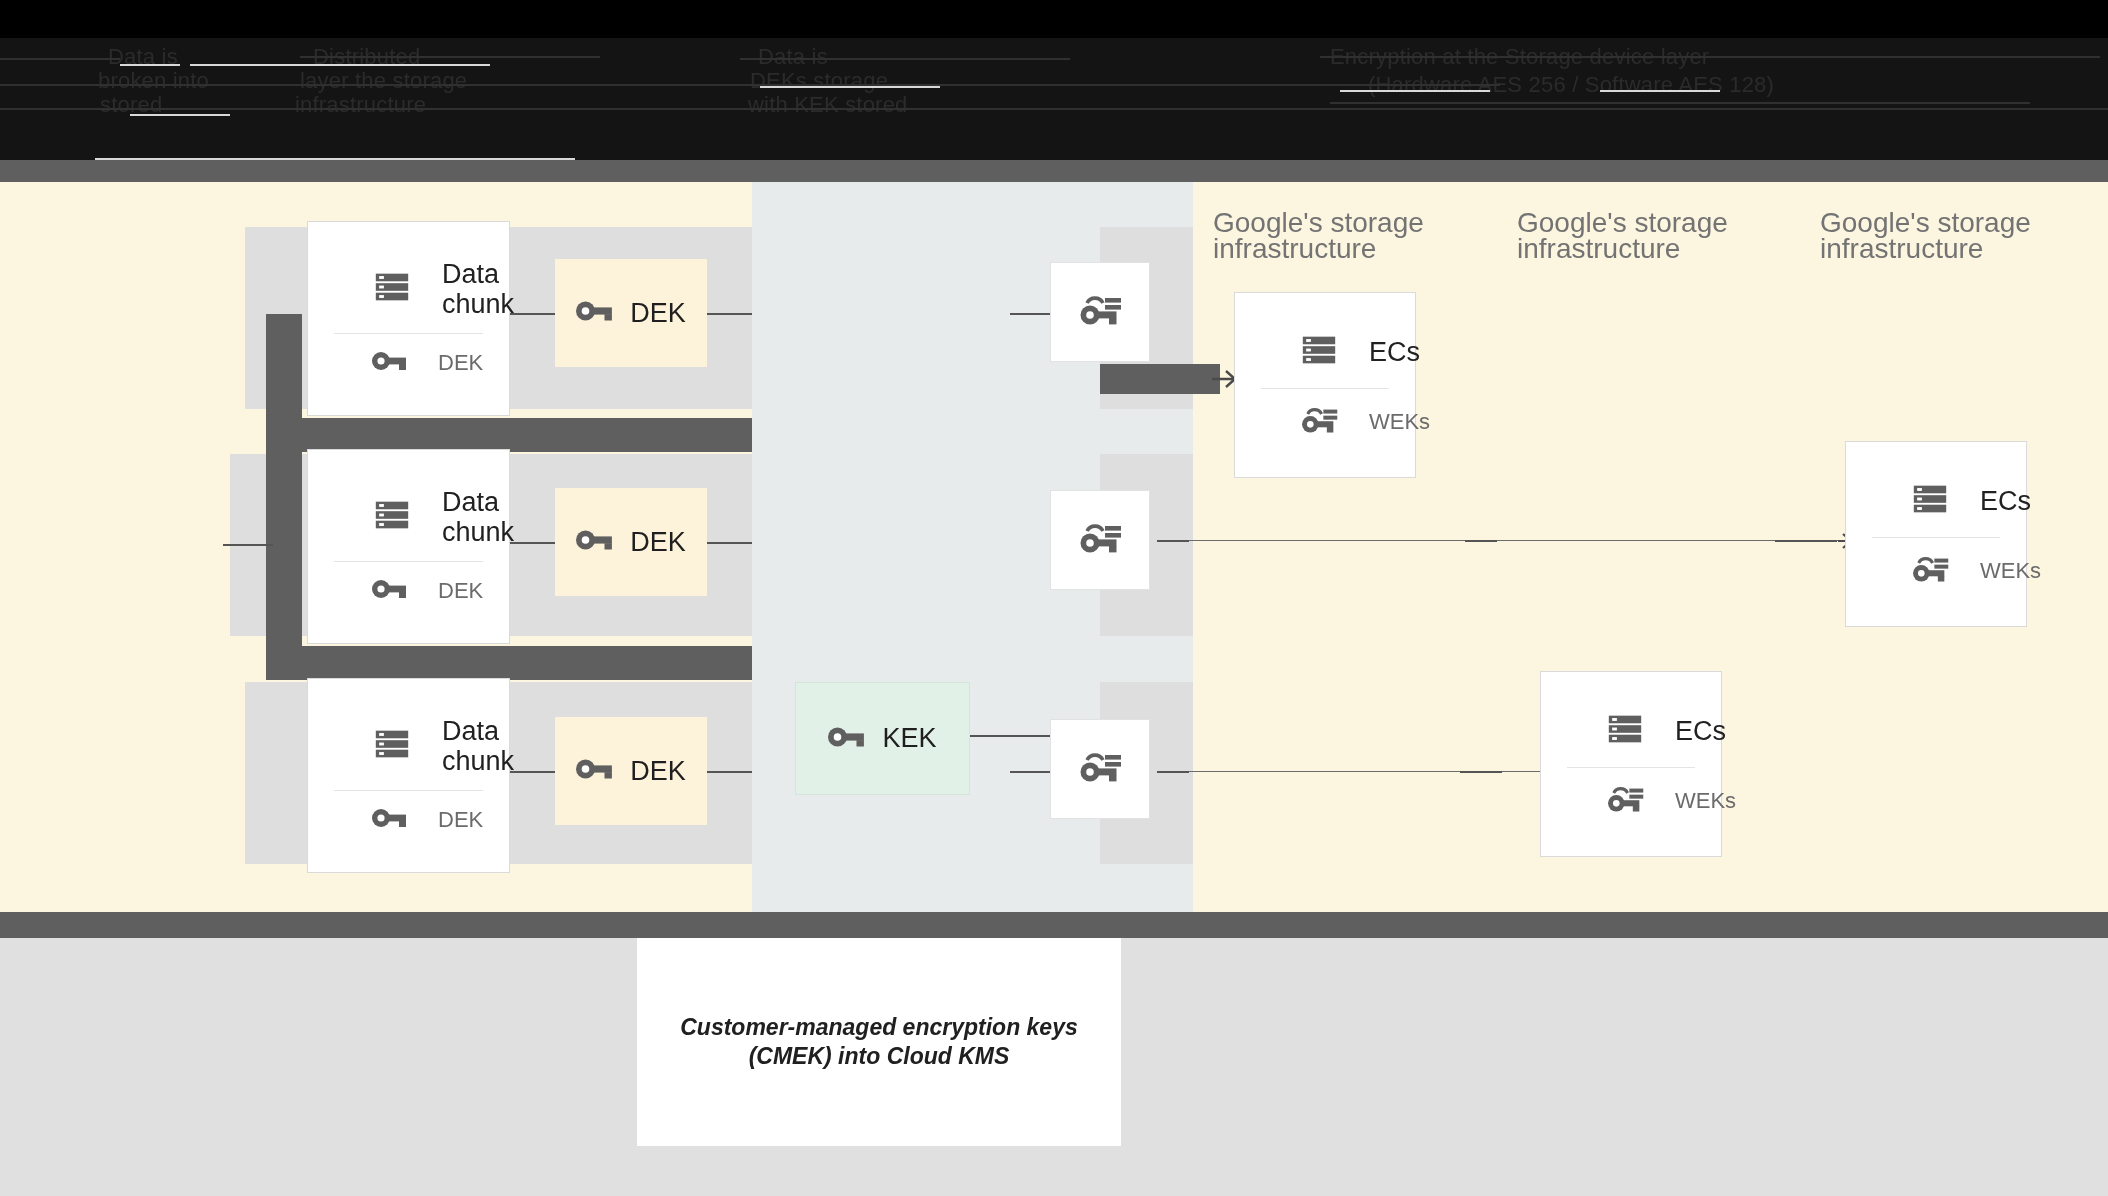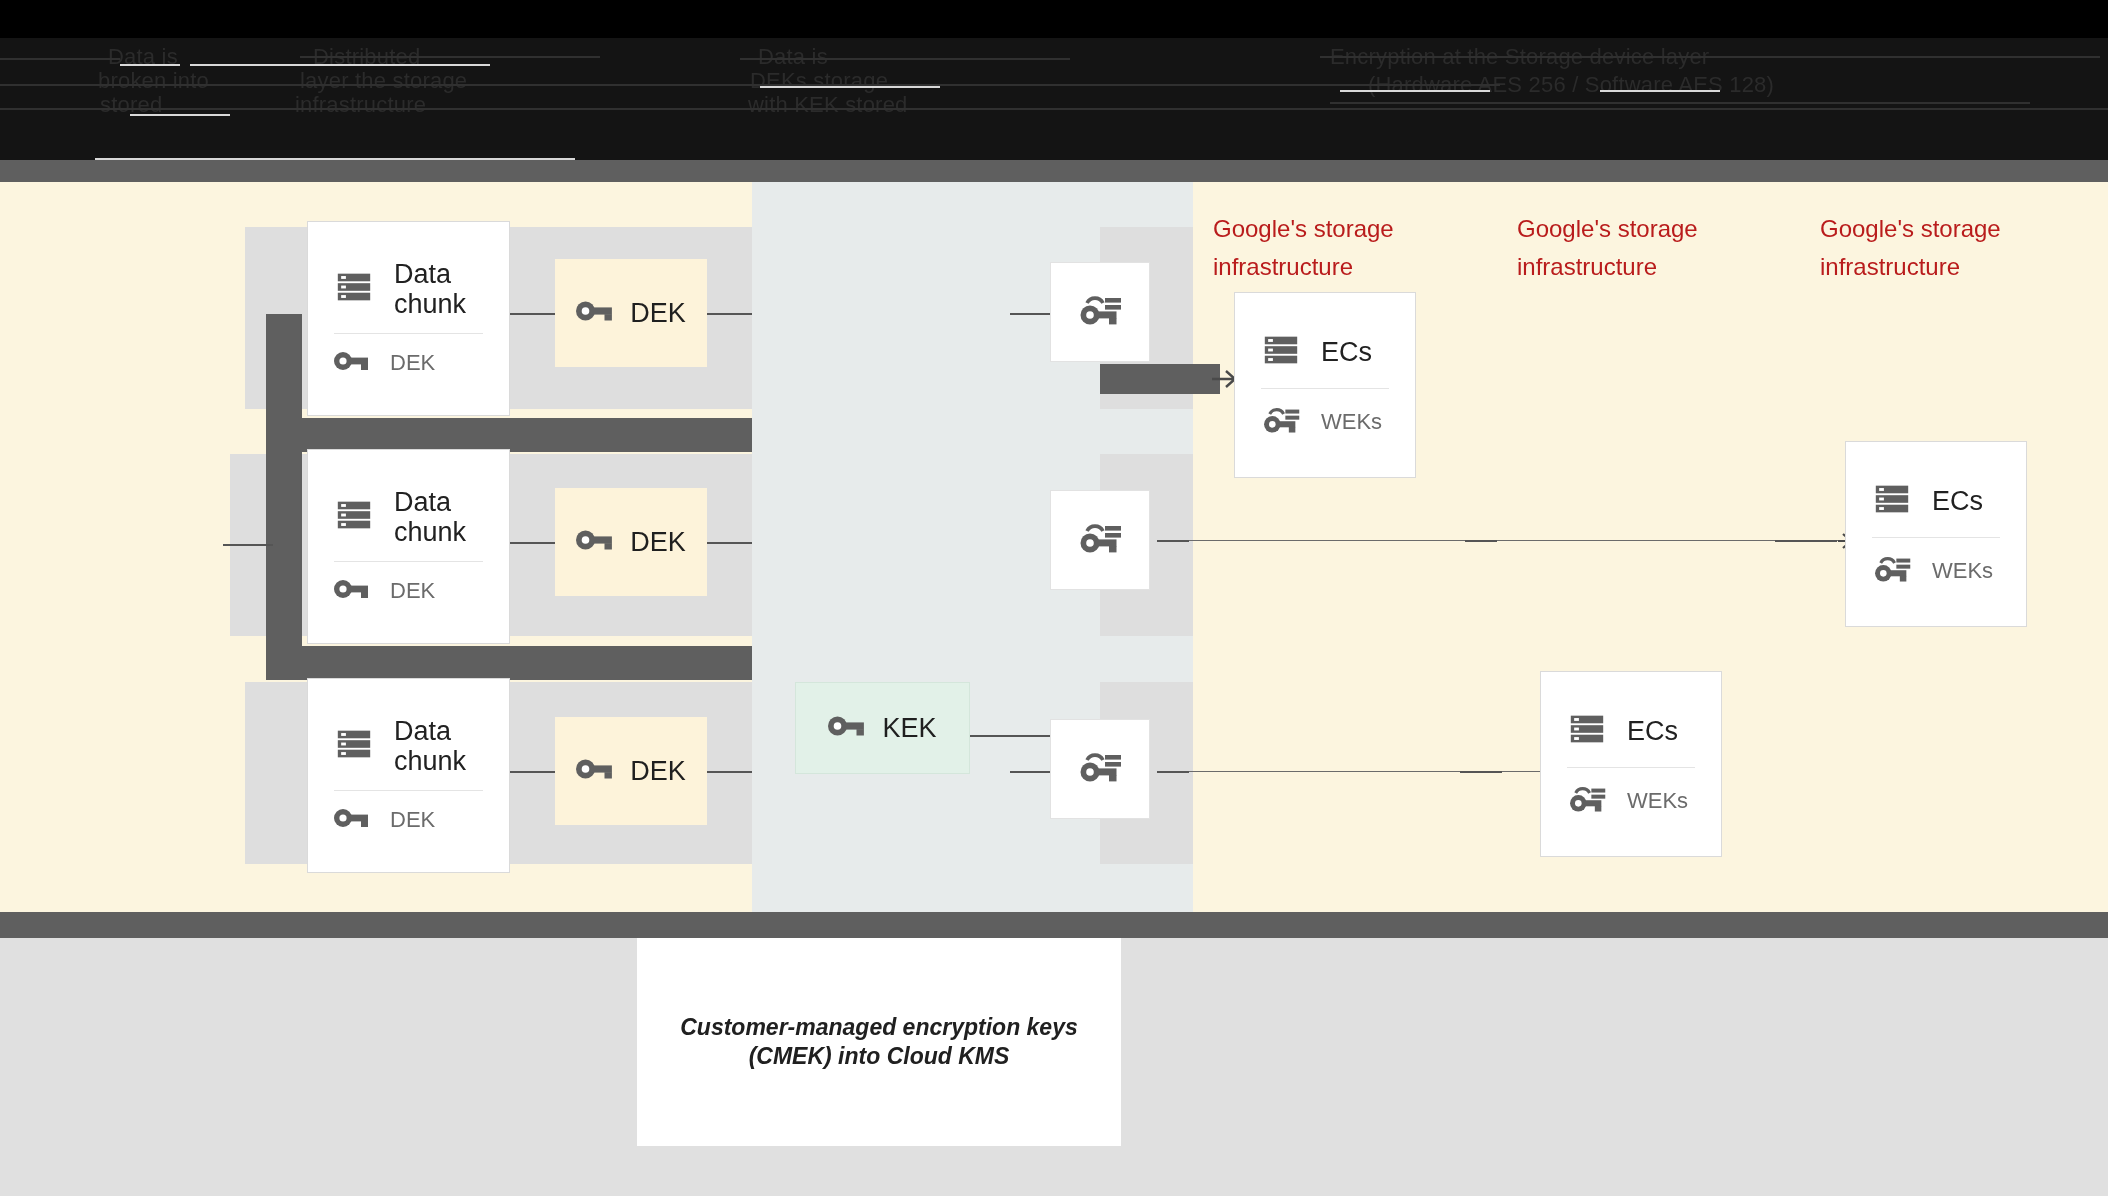--- a/index.html
+++ b/index.html
@@ -58,21 +58,21 @@
   }
 
   
   .dark-bar { position: absolute; background: #5f5f5f; }
 
   
   .card {
     position: absolute; background: #ffffff; border: 1px solid #dadada;
     display: flex; flex-direction: column; justify-content: center;
   }
-  .card-row { display: flex; align-items: center; gap: 20px; padding: 0 26px; }
+  .card-row { display: flex; align-items: center; gap: 30px; padding: 0 26px; margin-left: 38px; }
   .card-divider { height: 1px; background: #e4e4e4; margin: 14px 26px; }
   .card-title { font-size: 27px; color: #212121; line-height: 30px; }
   .card-sub { font-size: 22px; color: #6b6b6b; }
 
   
   .keybox {
     position: absolute; display: flex; align-items: center; justify-content: center;
     gap: 16px; border: 1px solid transparent;
   }
   .keybox.dek { background: #fdf3da; }
@@ -88,21 +88,21 @@
   .svr { display:block; }
   .keyic { display:block; }
 
   
   .conn { position: absolute; background: #555555; height: 2px; }
   .thinline { position: absolute; height: 1px; background: #6b6b6b; }
   .arrowhead { position: absolute; }
 
   
   .store-label {
-    position: absolute; font-size: 24px; line-height: 38px; color: #b91c1c;
+    position: absolute; font-size: 28px; line-height: 26px; color: #737373;
     white-space: pre-line;
   }
 
   
   .caption-zone {
     position: absolute; left: 0; top: 938px; width: 2108px; height: 258px; background: #e0e0e0;
   }
   .caption-card {
     position: absolute; left: 637px; top: 0px; width: 484px; height: 208px;
     background: #ffffff; display: flex; flex-direction: column;
@@ -298,21 +298,21 @@
           <rect x="27" y="16" width="7" height="6" fill="#5f5f5f"></rect>
         </svg>
       </span>
       <span class="kb-label">DEK</span>
     </div>
 
     <div class="conn" style="left:707px; top:131px; width:45px;"></div>
     <div class="conn" style="left:707px; top:360px; width:45px;"></div>
     <div class="conn" style="left:707px; top:589px; width:45px;"></div>
 
-    <div class="keybox kek" style="left:795px; top:500px; width:175px; height:92px;">
+    <div class="keybox kek" style="left:795px; top:500px; width:175px; height:113px;">
       <span class="keyic">
         <svg width="38" height="28" viewBox="0 0 36 26">
           <circle cx="9" cy="13" r="9" fill="#5f5f5f"></circle>
             <circle cx="9" cy="13" r="3.6" fill="#fff"></circle>
           <rect x="14" y="9.6" width="20" height="6.8" fill="#5f5f5f"></rect>
           <rect x="27" y="16" width="7" height="6" fill="#5f5f5f"></rect>
         </svg>
       </span>
       <span class="kb-label">KEK</span>
     </div>

